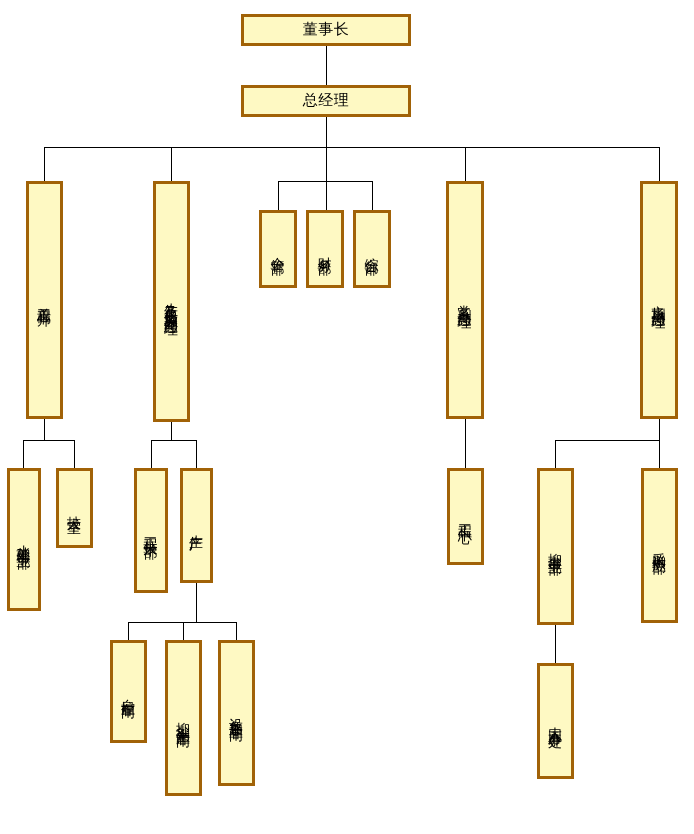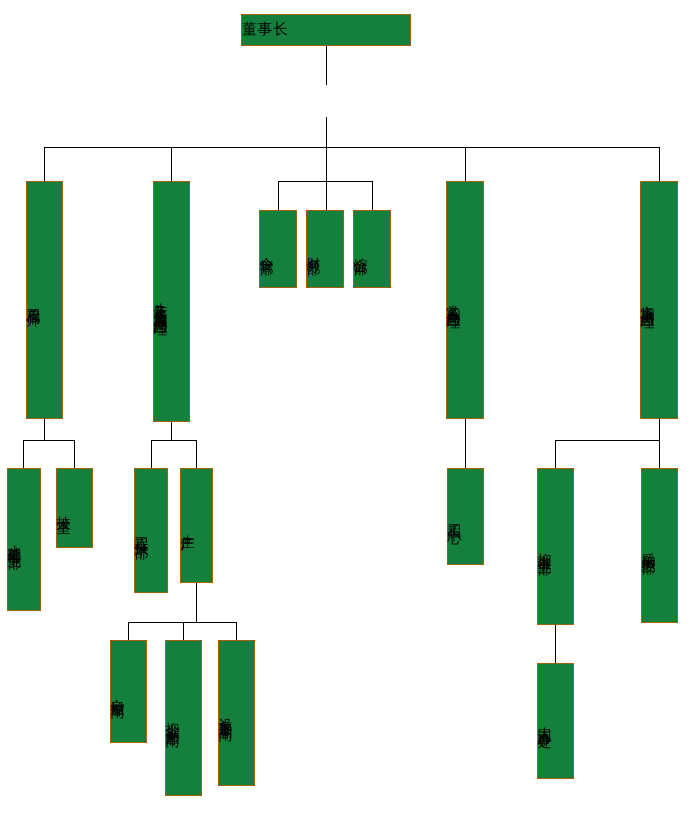--- a/index.html
+++ b/index.html
@@ -13,25 +13,25 @@
   #chart-canvas {
     position: relative;
     width: 694px;
     height: 834px;
     background: #ffffff;
     overflow: hidden;
   }
   .node {
     position: absolute;
     box-sizing: border-box;
-    border: 1px solid #a16207;
-    background: #15803d;
+    border: 3px solid #a16207;
+    background: #fef9c3;
     display: flex;
     align-items: center;
-    justify-content: flex-start;
+    justify-content: center;
     color: #000000;
     z-index: 2;
   }
   .node .label {
     display: block;
     text-align: center;
     line-height: 1.16;
     letter-spacing: 0.5px;
   }
   
@@ -59,20 +59,23 @@
 <body>
 
 <div id="chart-canvas">
 
   <div class="node h" style="left:241px; top:14px; width:170px; height:32px;">
     <span class="label">董事长</span>
   </div>
 
   <div class="line v" style="left:326px; top:46px; height:39px;"></div>
 
+  <div class="node h" style="left:241px; top:85px; width:170px; height:32px;">
+    <span class="label">总经理</span>
+  </div>
 
   <div class="line v" style="left:326px; top:117px; height:64px;"></div>
 
   <div class="line h" style="left:44px; top:147px; width:615px;"></div>
 
   <div class="line v" style="left:44px; top:147px; height:34px;"></div>
   <div class="line v" style="left:171px; top:147px; height:34px;"></div>
   <div class="line v" style="left:465px; top:147px; height:34px;"></div>
   <div class="line v" style="left:659px; top:147px; height:34px;"></div>
 

